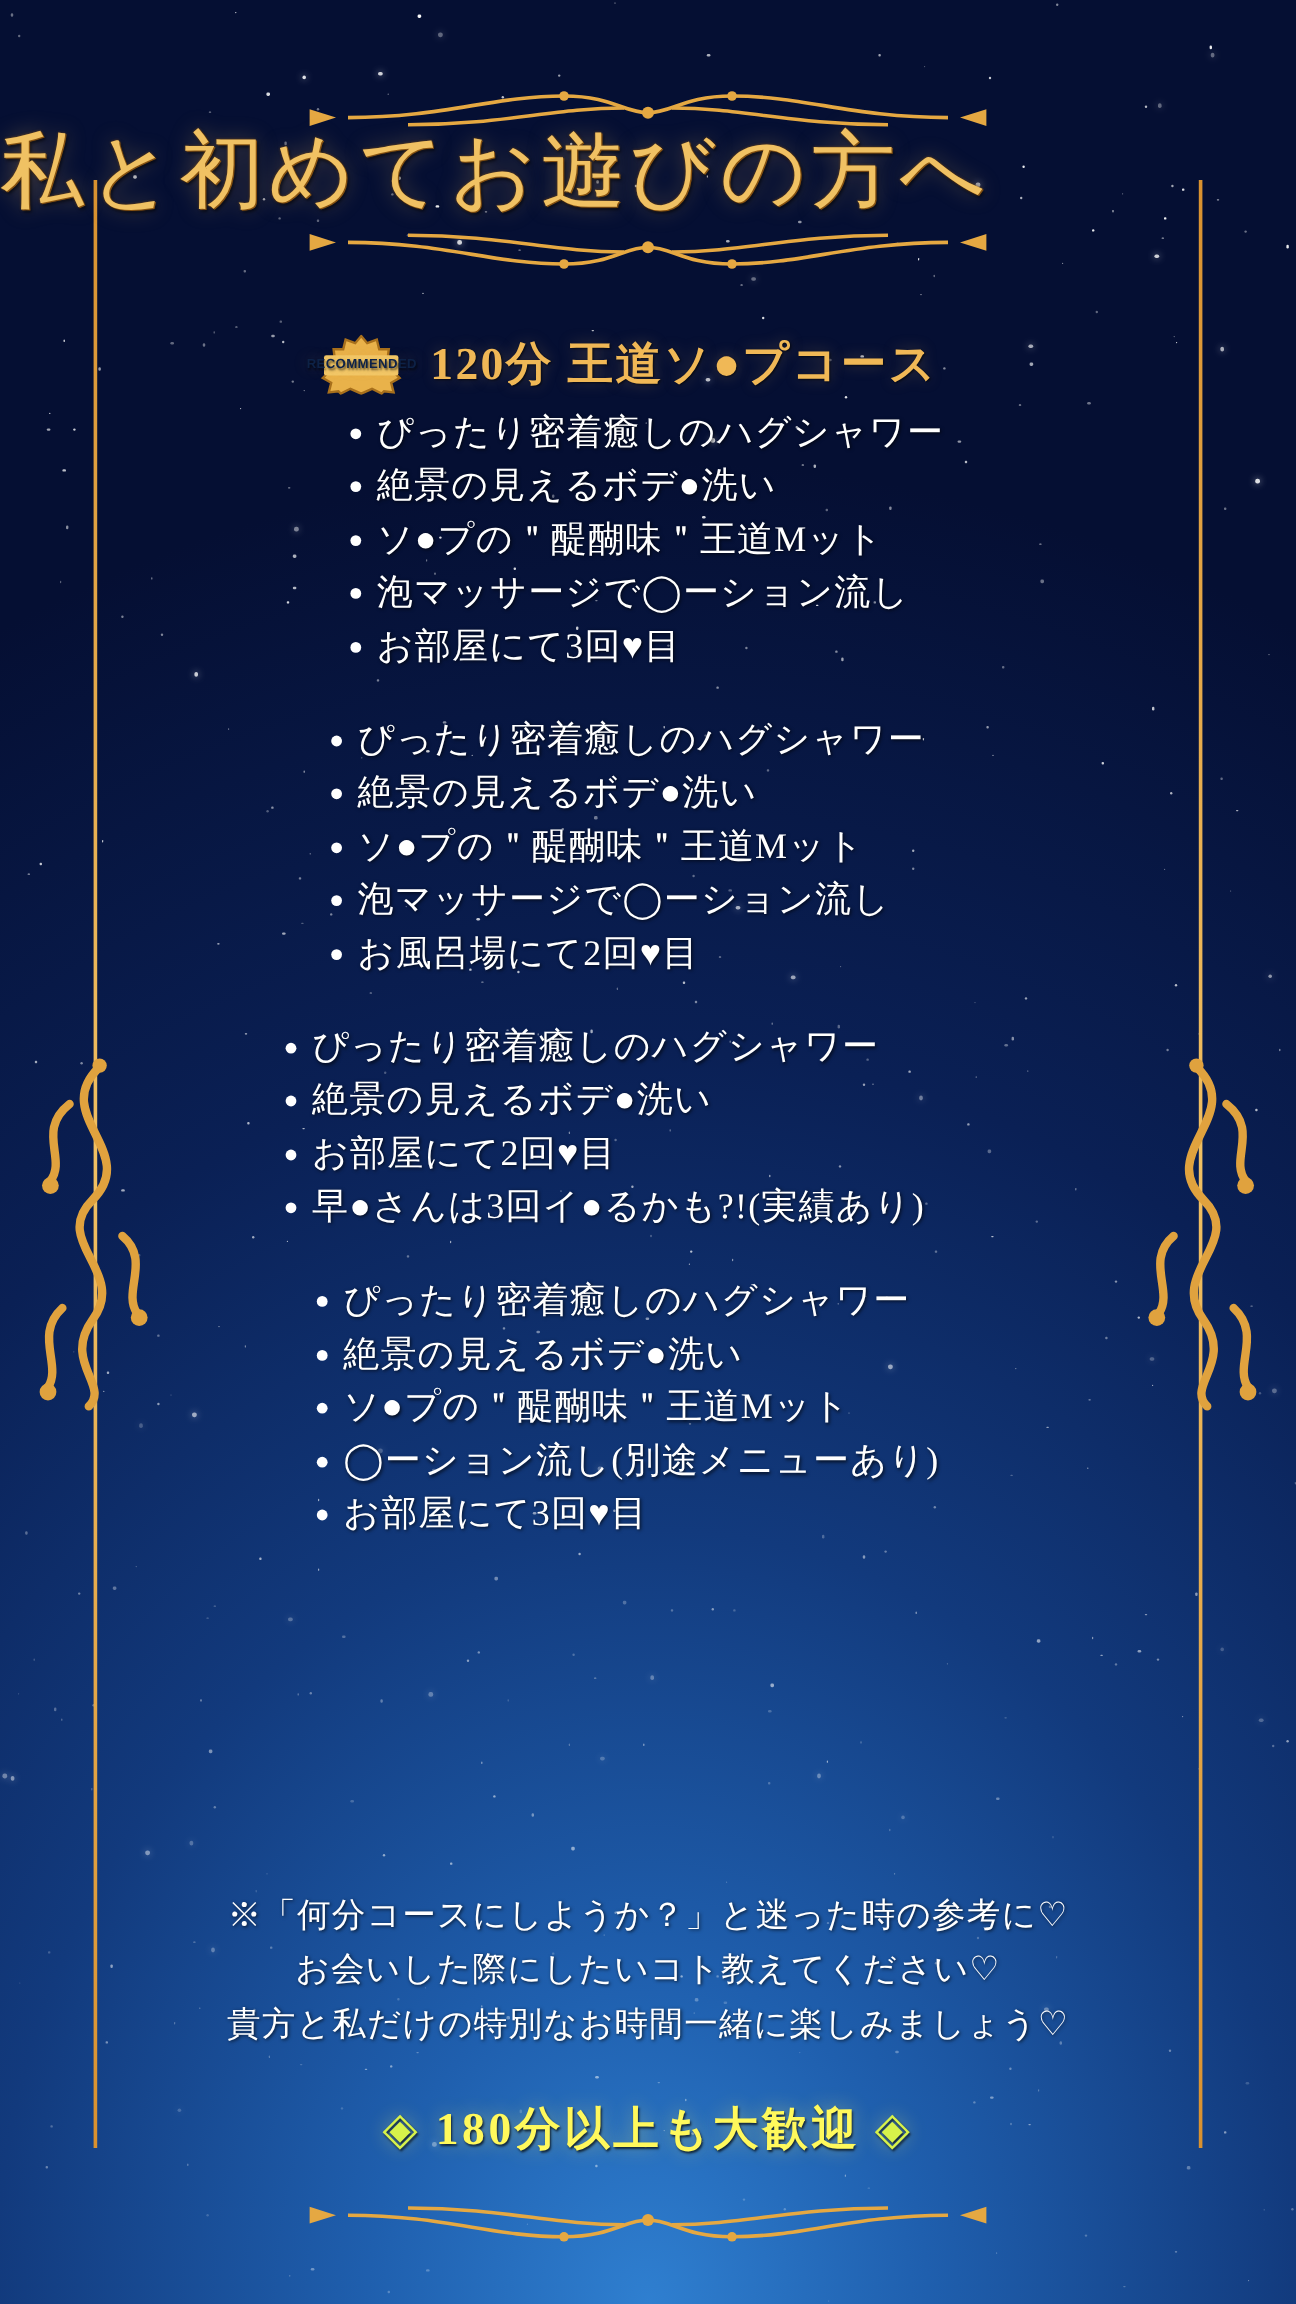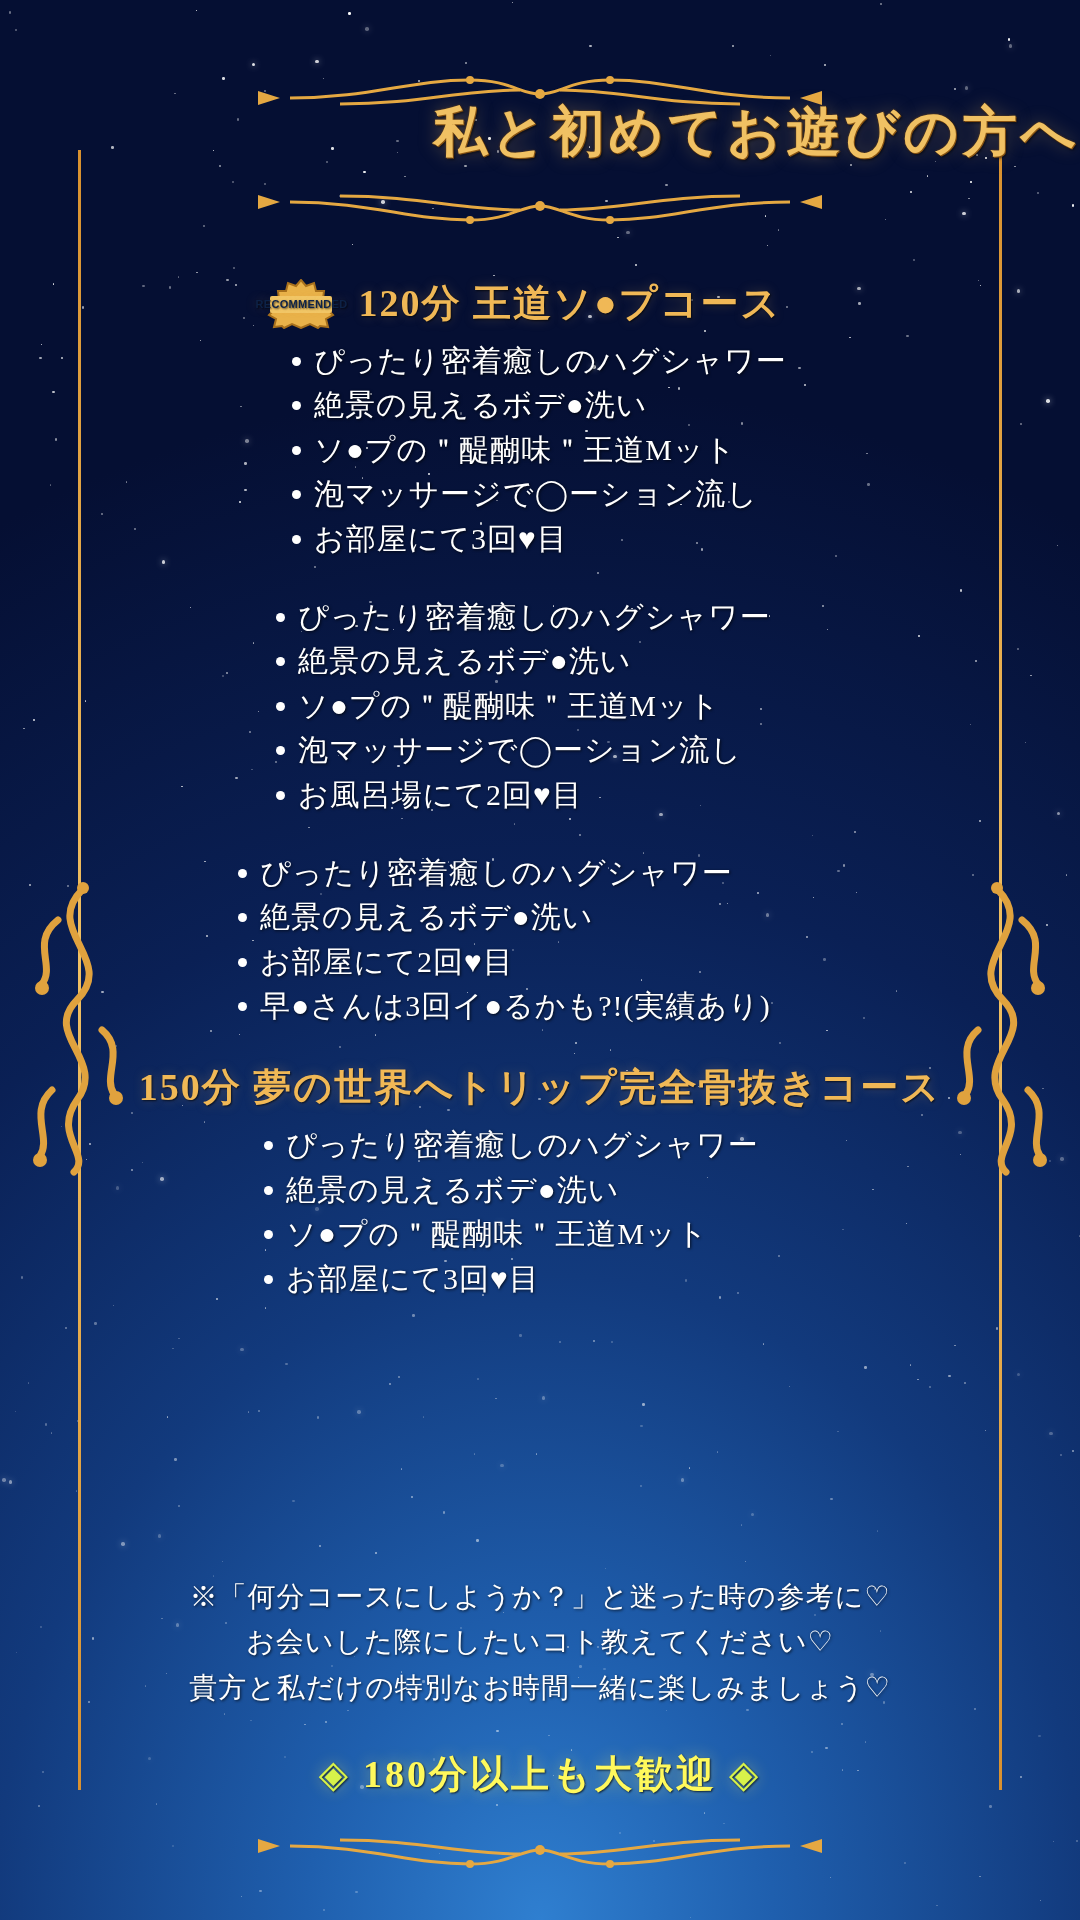--- a/index.html
+++ b/index.html
@@ -63,24 +63,24 @@
   .top-orn   { top: 68px; }
   .top-orn2  { top: 188px; }
   .bottom-orn{ bottom: 44px; }
 
   
   .headline {
     position: absolute;
     top: 96px;
     left: 0;
     width: 100%;
-    text-align: right;
-    font-size: 54px;
+    text-align: left;
+    font-size: 70px;
     letter-spacing: 4px;
-    font-weight: bold;
+    font-weight: normal;
     color: #f0c163;
     text-shadow:
       0 0 2px #7a4a10,
       1px 1px 0 #8a5512,
       2px 2px 3px rgba(0,0,0,.6),
       0 0 18px rgba(240,190,95,.35);
     font-family: "Liberation Serif", "DejaVu Serif", serif;
   }
 
   
@@ -754,27 +754,25 @@
     <div class="course c2">
       <ul class="bullets">
         <li>ぴったり密着癒しのハグシャワー</li>
         <li>絶景の見えるボデ●洗い</li>
         <li>お部屋にて2回♥目</li>
         <li>早●さんは3回イ●るかも?!(実績あり)</li>
       </ul>
     </div>
 
     <div class="course c3">
-      <div class="course-head">
-        <span class="course-title">150分 夢の世界へトリップ完全骨抜きコース</span>
-      </div>
       <ul class="bullets">
         <li>ぴったり密着癒しのハグシャワー</li>
         <li>絶景の見えるボデ●洗い</li>
         <li>ソ●プの＂醍醐味＂王道Mット</li>
+        <li>◯ーション流し(別途メニューあり)</li>
         <li>お部屋にて3回♥目</li>
       </ul>
     </div>
   </div>
 
   <div class="notes">
     <div>※「何分コースにしようか？」と迷った時の参考に♡</div>
     <div>お会いした際にしたいコト教えてください♡</div>
     <div>貴方と私だけの特別なお時間一緒に楽しみましょう♡</div>
   </div>

